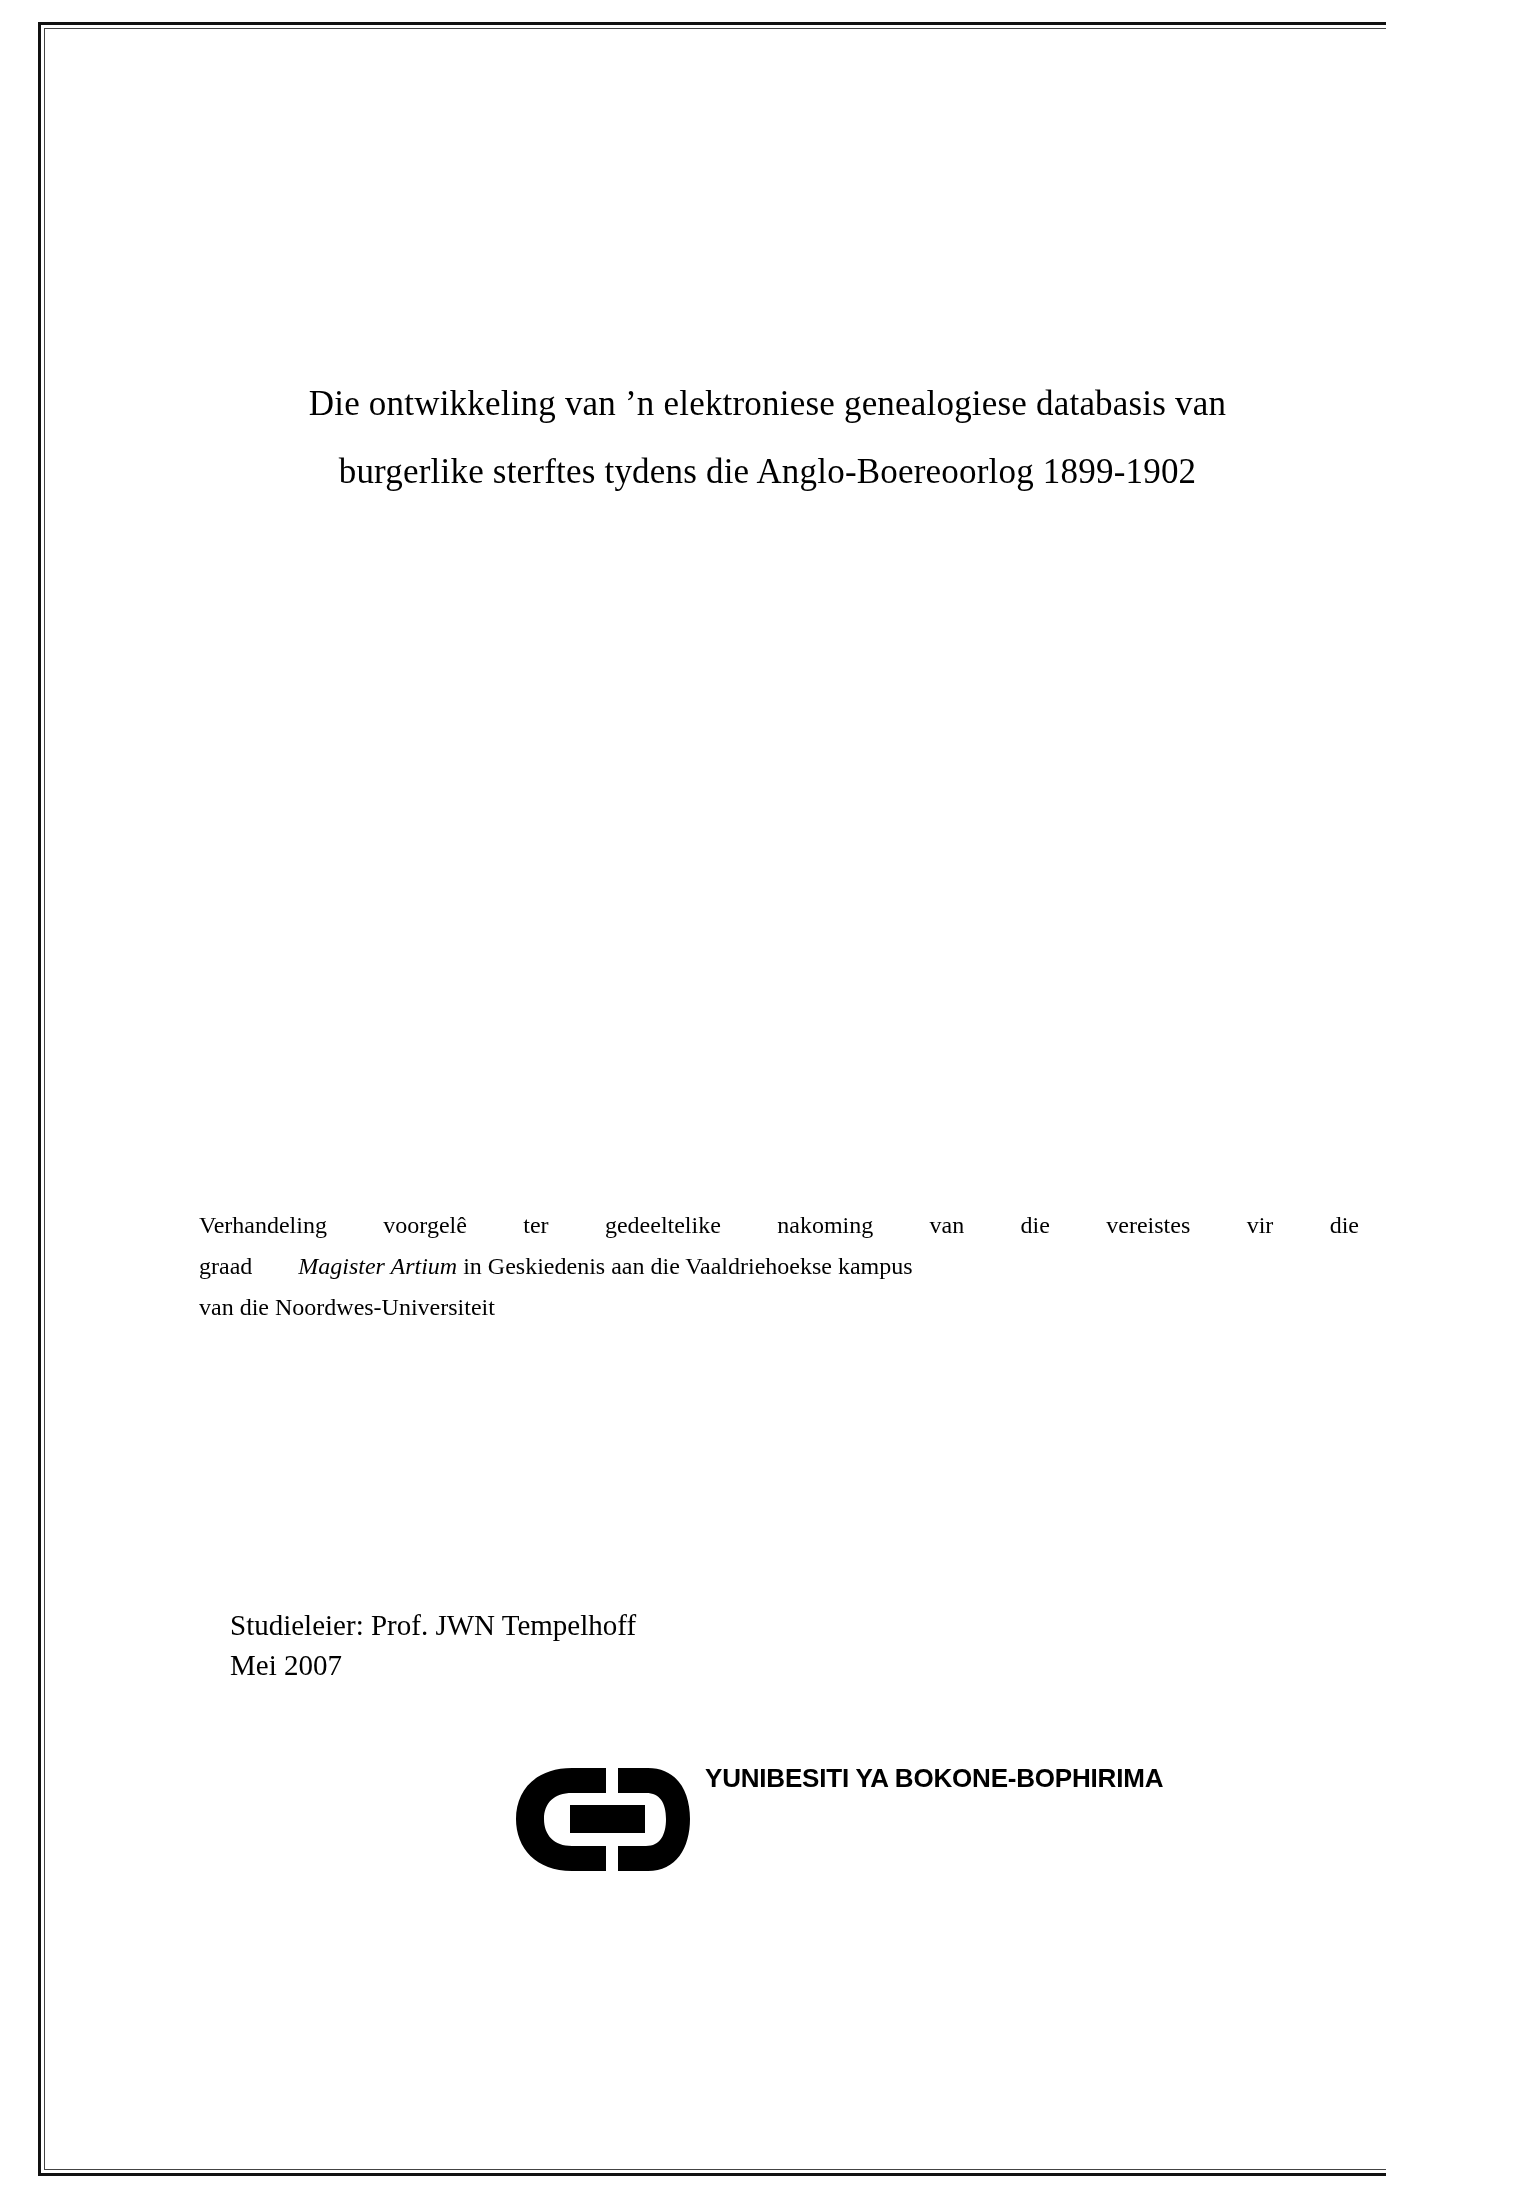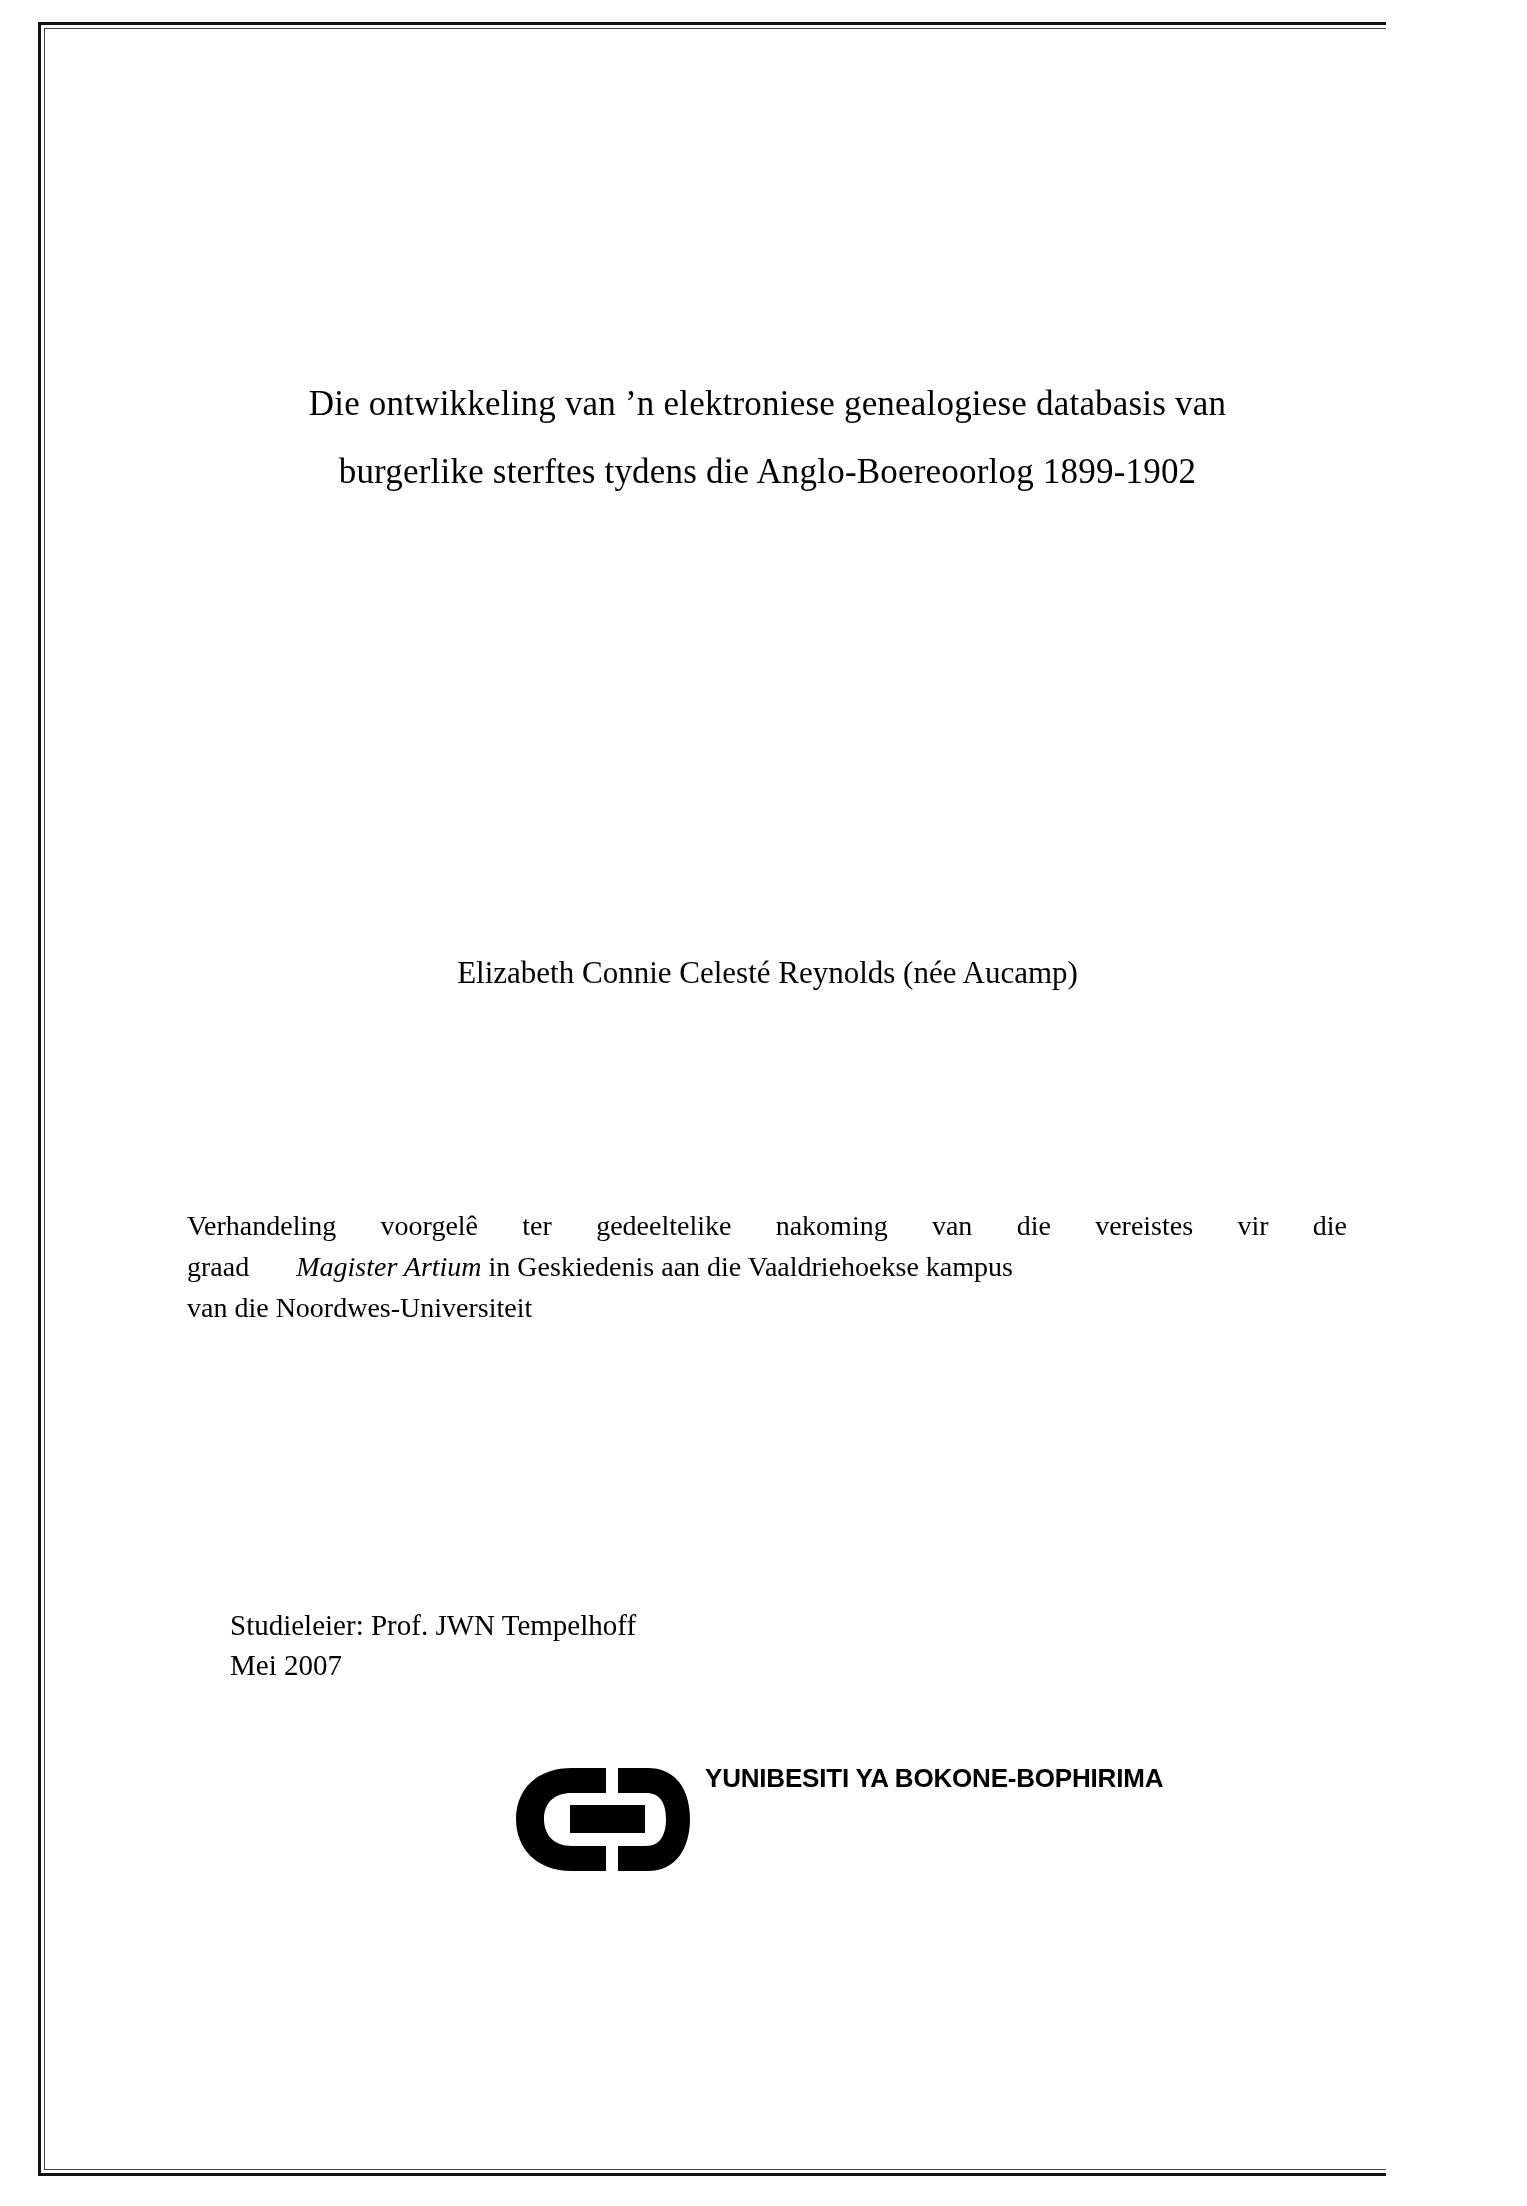--- a/index.html
+++ b/index.html
@@ -66,23 +66,23 @@
     position: absolute;
     top: 955px;
     left: 0;
     width: 1175px;
     text-align: center;
     font-size: 31px;
   }
   .statement {
     position: absolute;
     top: 1205px;
-    left: 7px;
+    left: 19px;
     width: 1160px;
-    font-size: 28px;
+    font-size: 24px;
     line-height: 41px;
   }
   .statement .just {
     text-align: justify;
     text-align-last: justify;
   }
   .statement .plain {
     text-align: left;
   }
   .supervisor {
@@ -131,21 +131,20 @@
   <div class="scan-frame-inner"></div>
 
   <div class="content">
 
     <div class="title-block">
       <div class="title-line">Die ontwikkeling van ’n elektroniese genealogiese databasis van</div>
       <div class="title-line">burgerlike sterftes tydens die Anglo-Boereoorlog 1899-1902</div>
     </div>
 
 
-    <div class="author">Elizabeth Connie Celesté Reynolds (née Aucamp)</div>
 
     <div class="statement">
       <div class="just">Verhandeling voorgelê ter gedeeltelike nakoming van die vereistes vir die</div>
       <div class="plain"><span>graad </span><i class="ital">Magister Artium</i><span> in Geskiedenis aan die Vaaldriehoekse kampus</span></div>
       <div class="plain">van die Noordwes-Universiteit</div>
     </div>
 
     <div class="supervisor">
       <div>Studieleier: Prof. JWN Tempelhoff</div>
       <div>Mei 2007</div>

